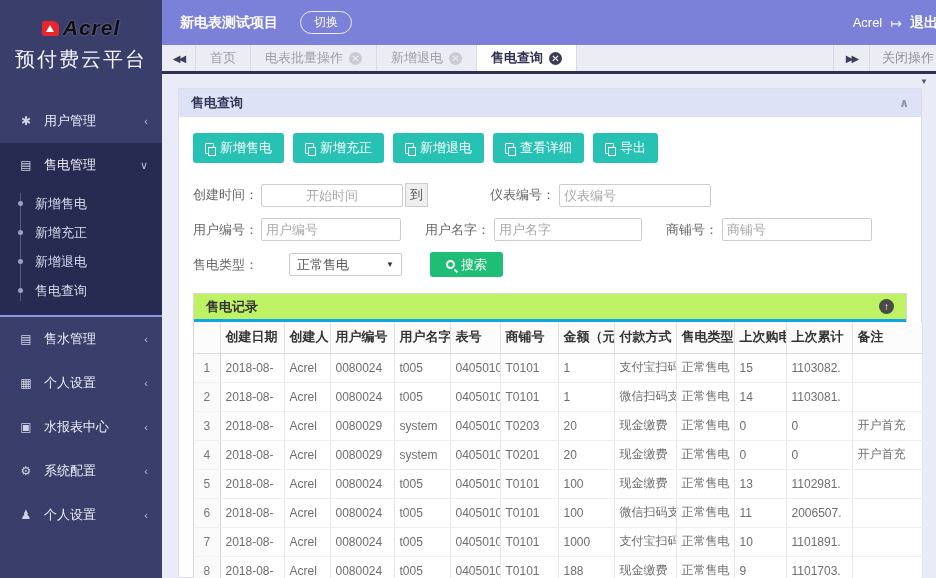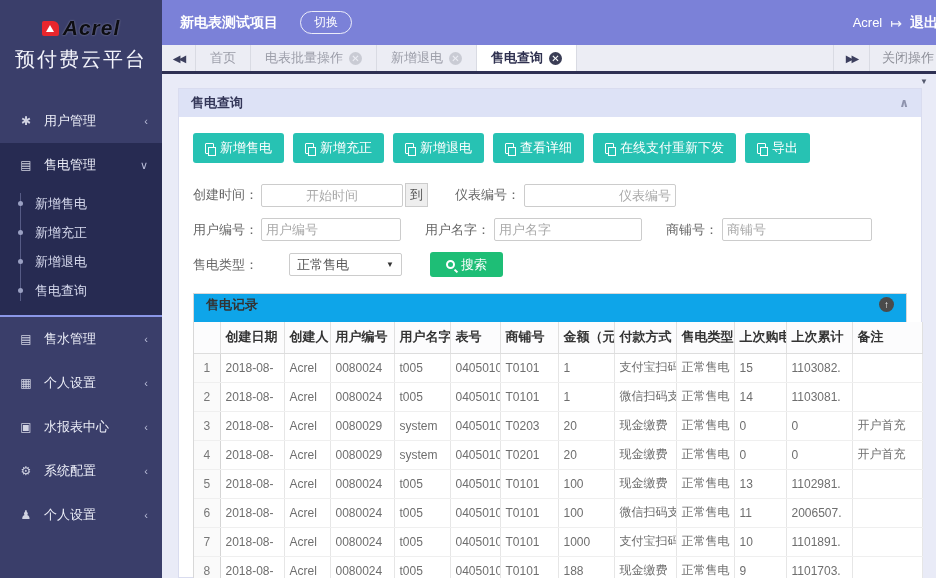--- a/index.html
+++ b/index.html
@@ -68,21 +68,21 @@
   .finput::placeholder { color:#a9a9a9; }
   .finput.center::placeholder { text-align:center; }
   .to-box { background:#eee; border:1px solid #ccc; padding:2px 4px; font-size:13px; color:#555; margin:0 0 0 2px; }
   .fselect { border:1px solid #ccc; border-radius:2px; height:23px; width:113px; background:#fff; display:flex; align-items:center; padding:0 7px; color:#555; cursor:pointer; justify-content:space-between; }
   .fselect .sel-caret { font-size:8px; color:#333; }
   .search-btn { background:#1ebe76; border:none; border-radius:3px; color:#fff; height:25px; padding:0 16px; font-size:13px; display:flex; align-items:center; gap:6px; cursor:pointer; font-family:inherit; }
   .mag-icon { width:9px; height:9px; border:2px solid #fff; border-radius:50%; position:relative; display:inline-block; }
   .mag-icon::after { content:""; position:absolute; width:2px; height:4px; background:#fff; transform:rotate(-45deg); left:7px; top:7px; }
 
   .grid-box { border:1px solid #d8d8d8; margin-top:4px; border-bottom:2px solid #a9c9ec; }
-  .grid-title { height:28px; background:#0ea5e9; border-bottom:7px solid #0ea5e9; display:flex; align-items:center; padding:0 12px; }
+  .grid-title { height:28px; background:#bef264; border-bottom:3px solid #0ea5e9; display:flex; align-items:center; padding:0 12px; }
   .grid-title-text { flex:1; font-size:13px; font-weight:bold; color:#333; }
   .grid-up { width:15px; height:15px; border-radius:50%; background:#4a4a4a; color:#fff; font-size:10px; line-height:15px; text-align:center; cursor:pointer; }
   table { border-collapse:collapse; table-layout:fixed; width:728px; }
   th { height:31px; font-size:13px; color:#333; text-align:left; padding:0 5px; border-right:1px solid #e0e0e0; border-bottom:1px solid #ddd; background:#fcfcfd; white-space:nowrap; overflow:hidden; font-weight:bold; }
   td { height:29px; font-size:12px; color:#6e6e6e; padding:0 5px; border-right:1px solid #e6e6e6; border-bottom:1px solid #efefef; white-space:nowrap; overflow:hidden; background:#fff; }
   td.rownum { background:#fafafa; color:#777; border-right:1px solid #d5d5d5; text-align:center; padding:0 2px; }
 </style>
 </head>
 <body>
 
@@ -213,34 +213,30 @@
               <button class="tbtn">
                 <span class="doc-icon"></span>
                 <span>新增退电</span>
               </button>
               <button class="tbtn">
                 <span class="doc-icon"></span>
                 <span>查看详细</span>
               </button>
               <button class="tbtn">
                 <span class="doc-icon"></span>
-                <span>在线支付重新下发</span>
-              </button>
-              <button class="tbtn">
-                <span class="doc-icon"></span>
                 <span>导出</span>
               </button>
             </div>
 
           <div class="form-row">
             <span class="flabel" style="width:68px">创建时间：</span>
             <input class="finput center" style="width: 142px;" placeholder="开始时间">
             <span class="to-box">到</span>
-            <span class="flabel" style="margin-left:27px">仪表编号：</span>
-            <input class="finput" style="width: 152px; margin-left: 4px; text-align: right;" placeholder="仪表编号">
+            <span class="flabel" style="margin-left:62px">仪表编号：</span>
+            <input class="finput" style="width: 152px; margin-left: 4px;" placeholder="仪表编号">
           </div>
 
           <div class="form-row">
             <span class="flabel" style="width:68px">用户编号：</span>
             <input class="finput" style="width: 140px;" placeholder="用户编号">
             <span class="flabel" style="margin-left:24px">用户名字：</span>
             <input class="finput" style="width: 148px; margin-left: 4px;" placeholder="用户名字">
             <span class="flabel" style="margin-left:24px">商铺号：</span>
             <input class="finput" style="width: 150px; margin-left: 4px;" placeholder="商铺号">
           </div>

